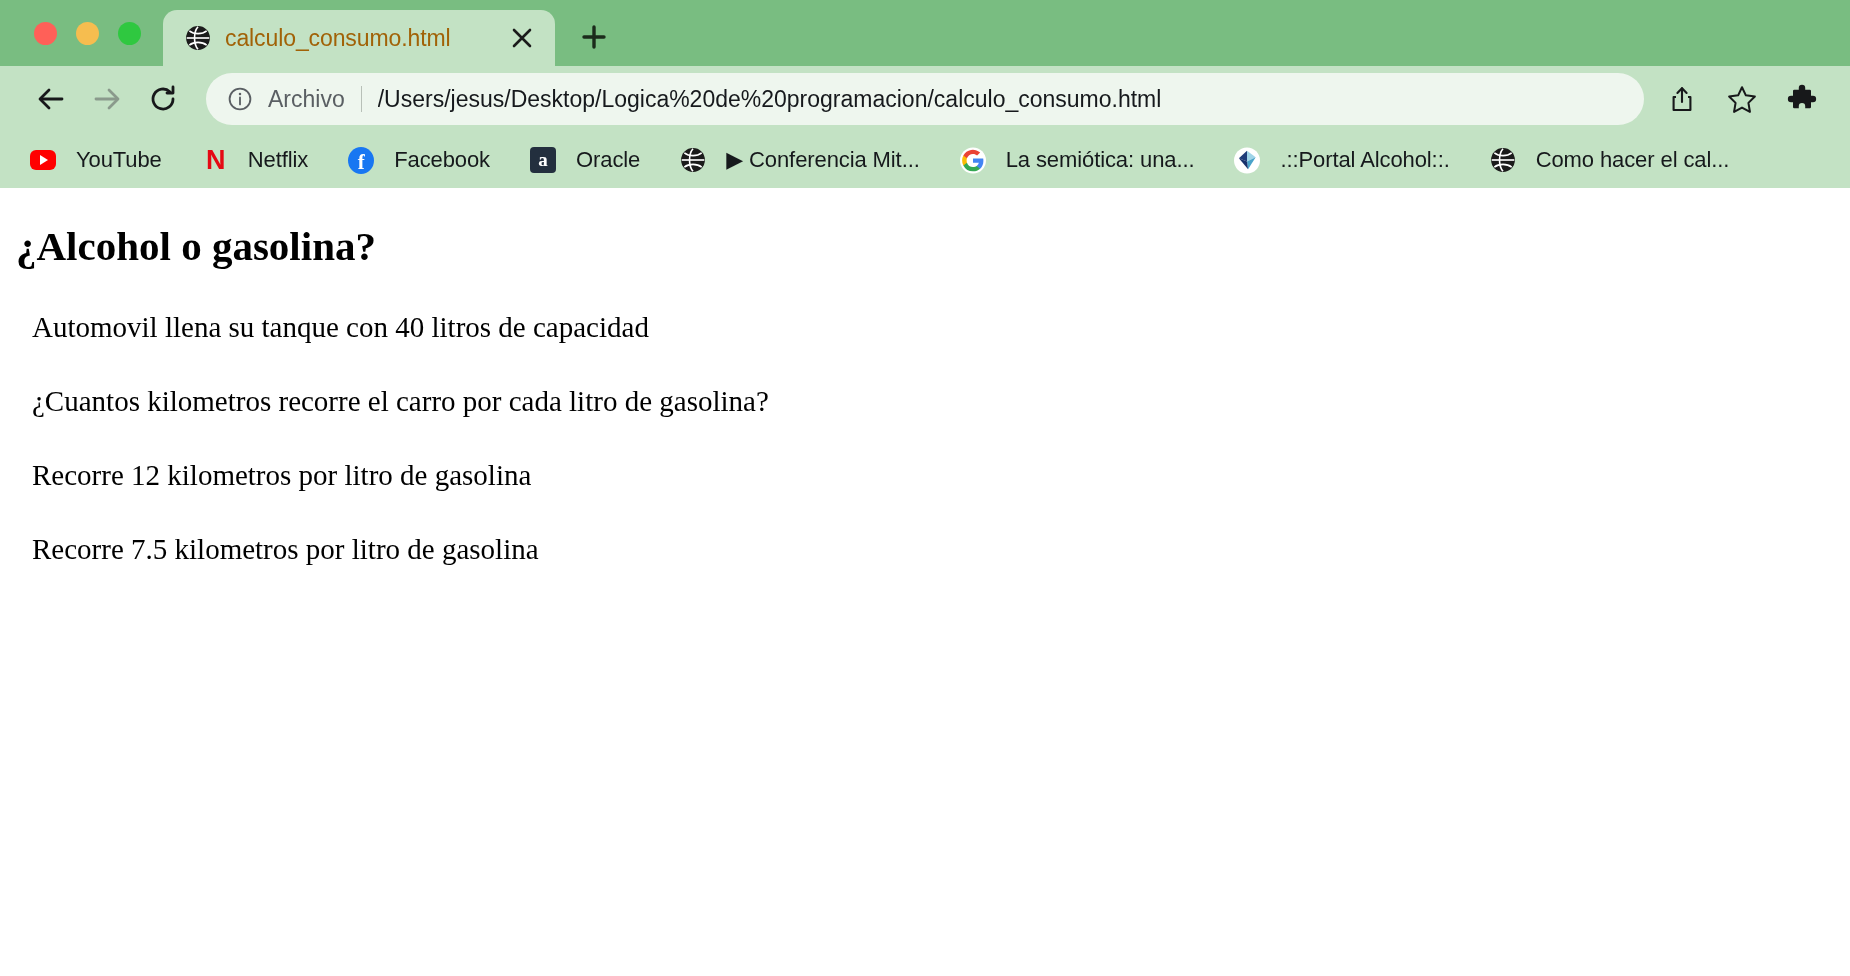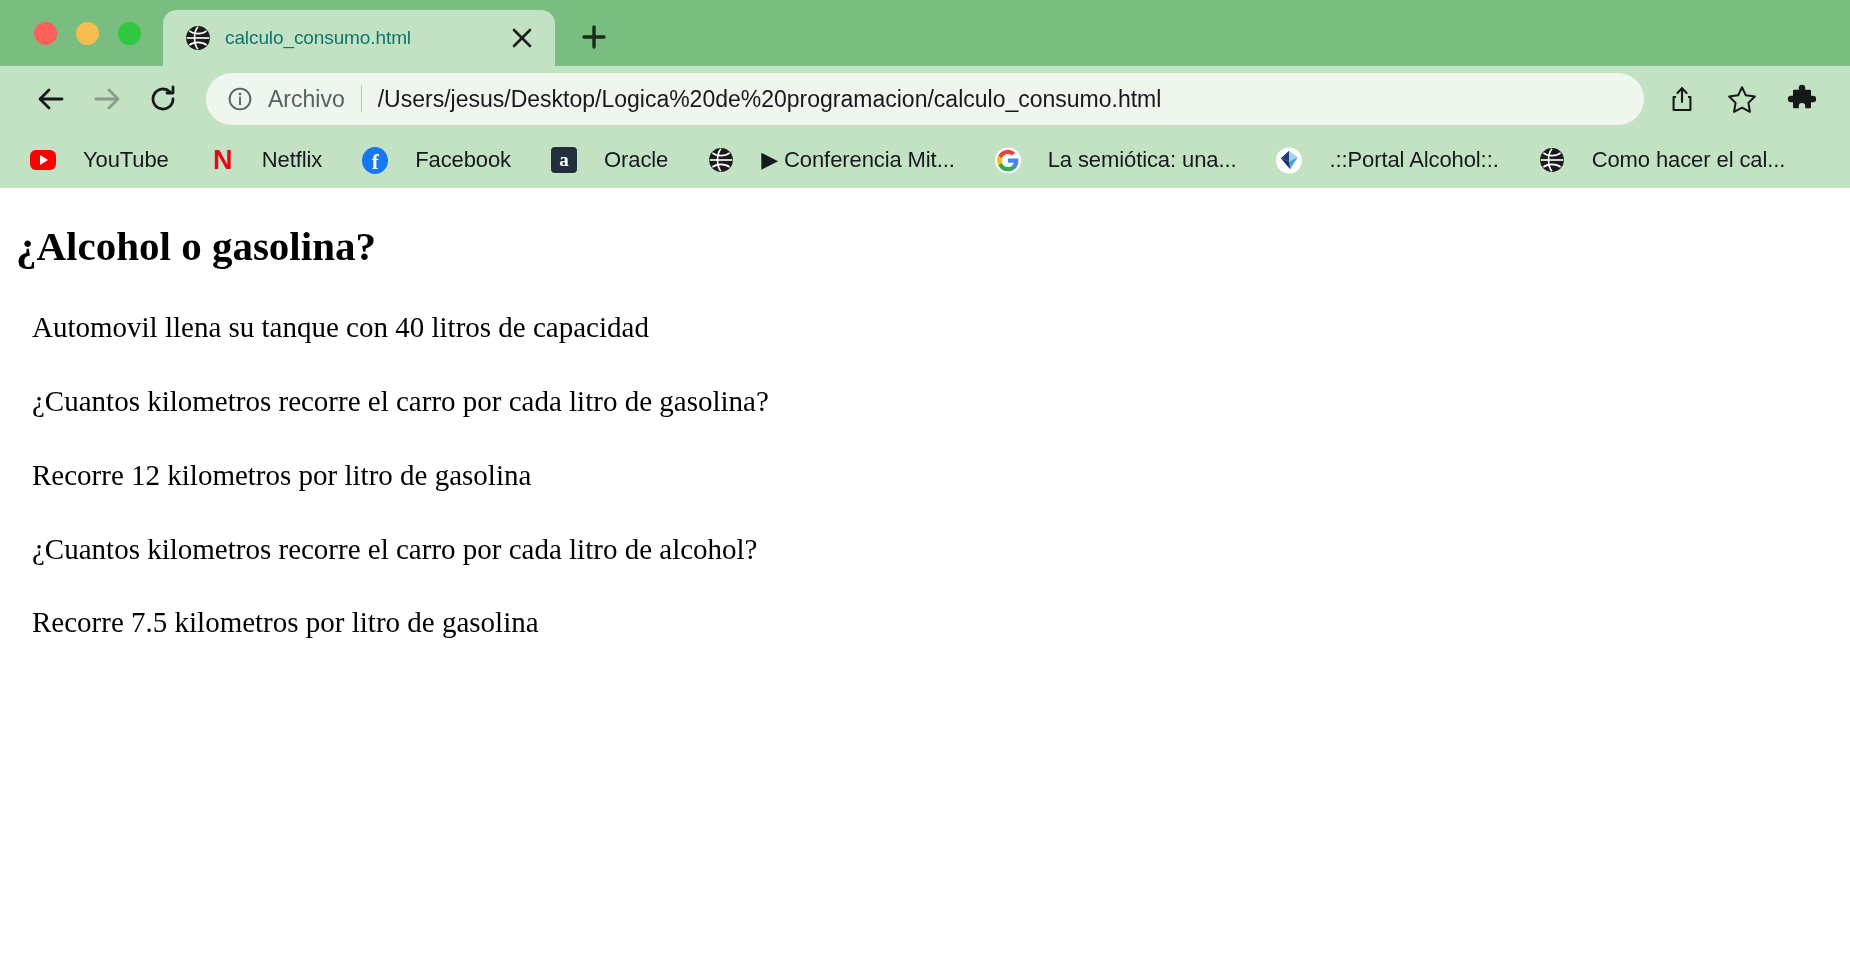--- a/index.html
+++ b/index.html
@@ -41,22 +41,22 @@
     background: #c3e2c4;
     border-radius: 14px 14px 0 0;
     display: flex;
     align-items: center;
     padding: 0 18px 0 22px;
     gap: 14px;
     position: relative;
   }
   .tab-favicon { width: 26px; height: 26px; flex: 0 0 auto; display: flex; align-items: center; justify-content: center; }
   .tab-title {
-    font-size: 19px;
-    color: #0f766e;
+    font-size: 23px;
+    color: #a16207;
     white-space: nowrap;
     overflow: hidden;
     text-overflow: ellipsis;
     flex: 1 1 auto;
     letter-spacing: -0.1px;
   }
   .tab-close {
     width: 30px; height: 30px;
     flex: 0 0 auto;
     display: flex; align-items: center; justify-content: center;
@@ -133,21 +133,21 @@
     display: flex;
     align-items: center;
     padding: 0 0 0 18px;
     gap: 0;
     overflow: hidden;
     flex: 0 0 auto;
   }
   .bm {
     display: flex;
     align-items: center;
-    gap: 27px;
+    gap: 20px;
     padding: 7px 12px;
     border-radius: 8px;
     white-space: nowrap;
     flex: 0 0 auto;
     margin-right: 16px;
   }
   .bm-ico { width: 26px; height: 26px; flex: 0 0 auto; display:flex; align-items:center; justify-content:center; }
   .bm-label { font-size: 22px; color: #16191c; letter-spacing: -0.1px; }
 
   
@@ -359,18 +359,17 @@
       <span class="bm-label">Como hacer el cal...</span>
     </div>
   </div>
 
   <div class="viewport">
     <div class="doc">
       <h3>¿Alcohol o gasolina?</h3>
       <p>Automovil llena su tanque con 40 litros de capacidad</p>
       <p>¿Cuantos kilometros recorre el carro por cada litro de gasolina?</p>
       <p>Recorre 12 kilometros por litro de gasolina</p>
-      <p>¿Cuantos kilometros recorre el carro por cada litro de alcohol?</p>
       <p>Recorre 7.5 kilometros por litro de gasolina</p>
     </div>
   </div>
 
 </div>
 
 </body></html>

